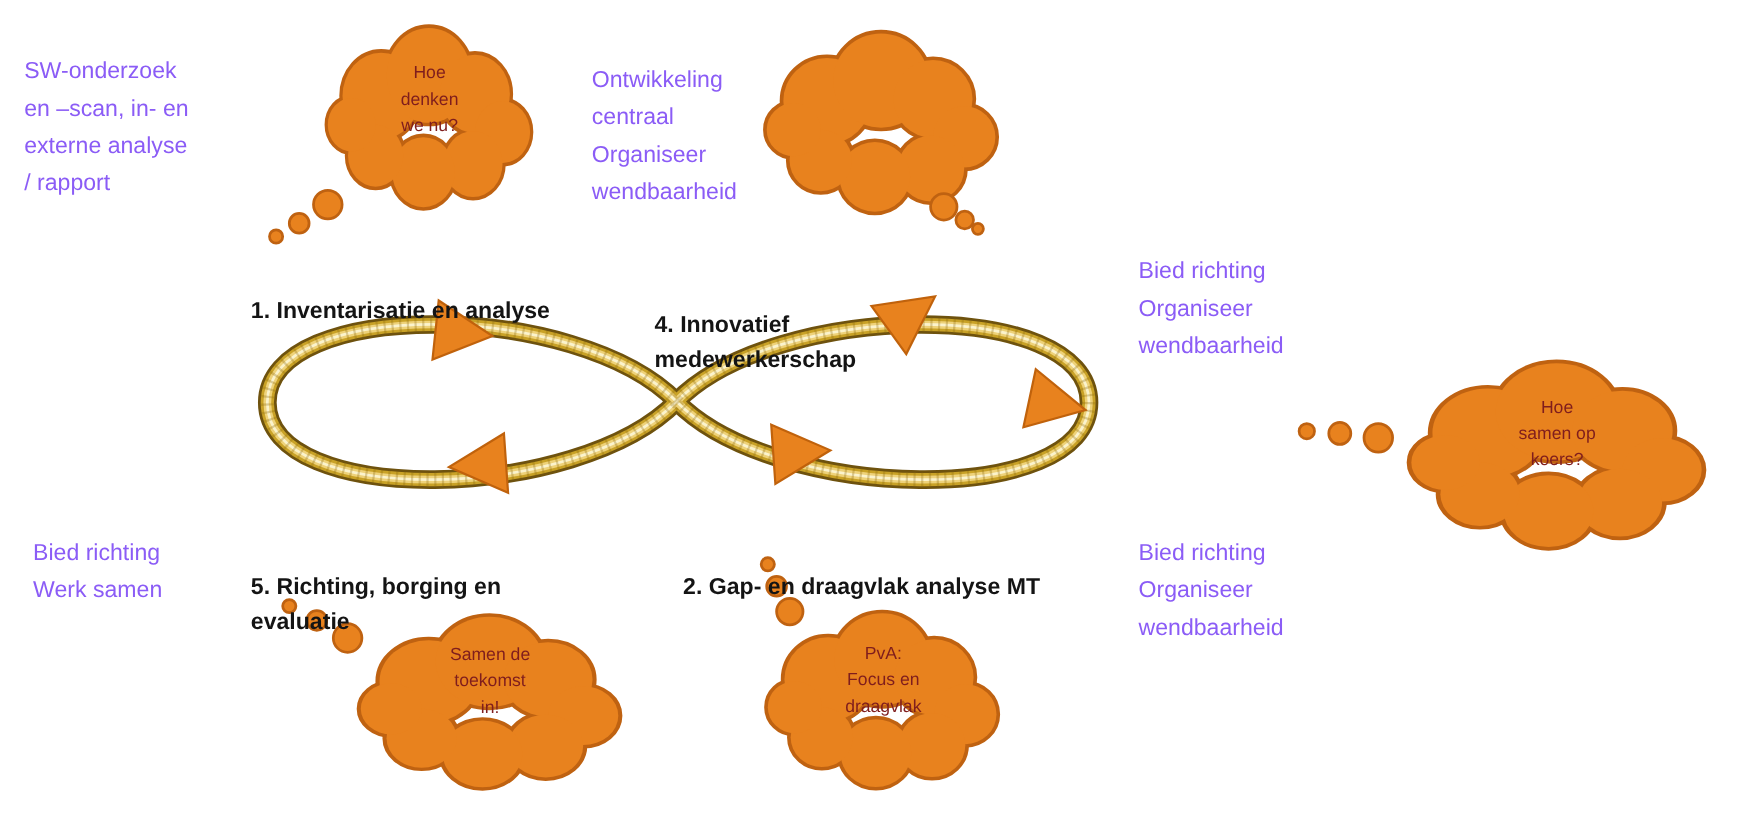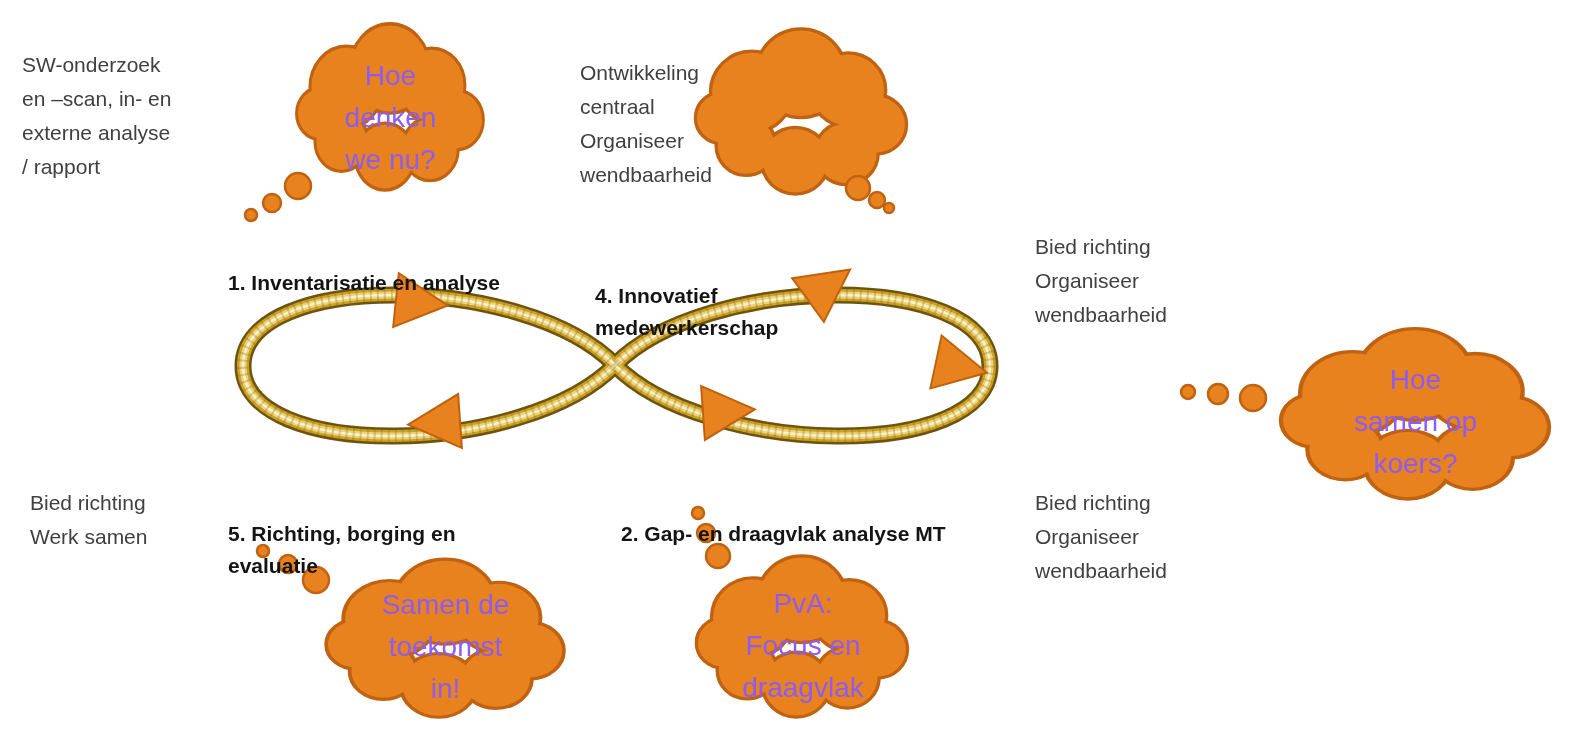--- a/index.html
+++ b/index.html
@@ -8,38 +8,38 @@
     position: relative;
     width: 1580px;
     height: 742px;
     background: #ffffff;
     overflow: hidden;
     font-family: "Liberation Sans", sans-serif;
   }
   .gfx { position: absolute; left: 0; top: 0; }
   .note {
     position: absolute;
-    color: #404040;
+    color: #8b5cf6;
     font-size: 21px;
     line-height: 1.62;
     white-space: pre-line;
   }
   .step {
     position: absolute;
     color: #141414;
     font-size: 21px;
     font-weight: 700;
     line-height: 1.5;
     white-space: pre-line;
     margin-top: 36px;
   }
   .cloud-text {
     position: absolute;
-    color: #8b5cf6;
-    font-size: 28px;
+    color: #7f1d1d;
+    font-size: 16px;
     line-height: 1.5;
     text-align: center;
     white-space: pre-line;
   }
   .loop-outer { fill: none; stroke: #6E520E; stroke-width: 17; }
   .loop-mid   { fill: none; stroke: #C9A227; stroke-width: 12; }
   .loop-light { fill: none; stroke: #EED27A; stroke-width: 7; }
   .loop-glint { fill: none; stroke: #FBF3CC; stroke-width: 2.5; }
   .loop-coil  { fill: none; stroke: #8A6A12; stroke-width: 13; stroke-dasharray: 2 5; opacity: .3; }
   .arrow { fill: #E8821E; stroke: #C0620C; stroke-width: 2; }
@@ -140,21 +140,21 @@
         <circle class="bubble" cx="706" cy="533" r="9"></circle>
         <circle class="bubble" cx="698" cy="513" r="6"></circle>
       </g>
     </g>
   </svg>
 
   <div class="note" style="left:22px; top:48px; width:215px;">SW-onderzoek
 en –scan, in- en
 externe analyse
 / rapport</div>
-  <div class="note" style="left:538px; top:56px; width:210px;margin-left:42px;">Ontwikkeling
+  <div class="note" style="left:538px; top:56px; width:210px;">Ontwikkeling
 centraal
 Organiseer
 wendbaarheid</div>
   <div class="note" style="left:1035px; top:230px; width:220px;">Bied richting
 Organiseer
 wendbaarheid</div>
   <div class="note" style="left:30px; top:486px; width:210px;">Bied richting
 Werk samen</div>
   <div class="note" style="left:1035px; top:486px; width:220px;">Bied richting
 Organiseer

